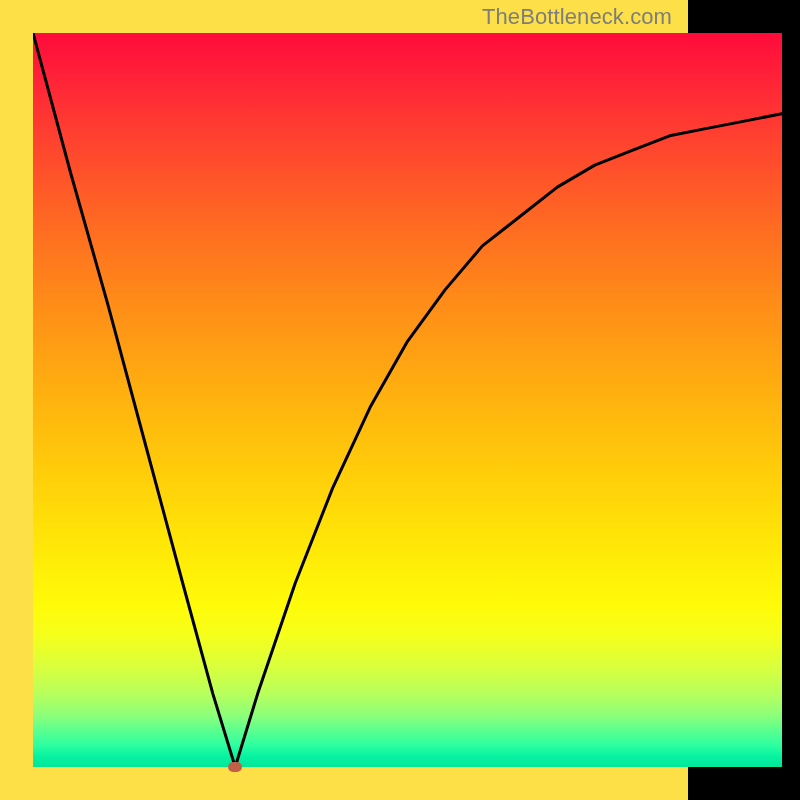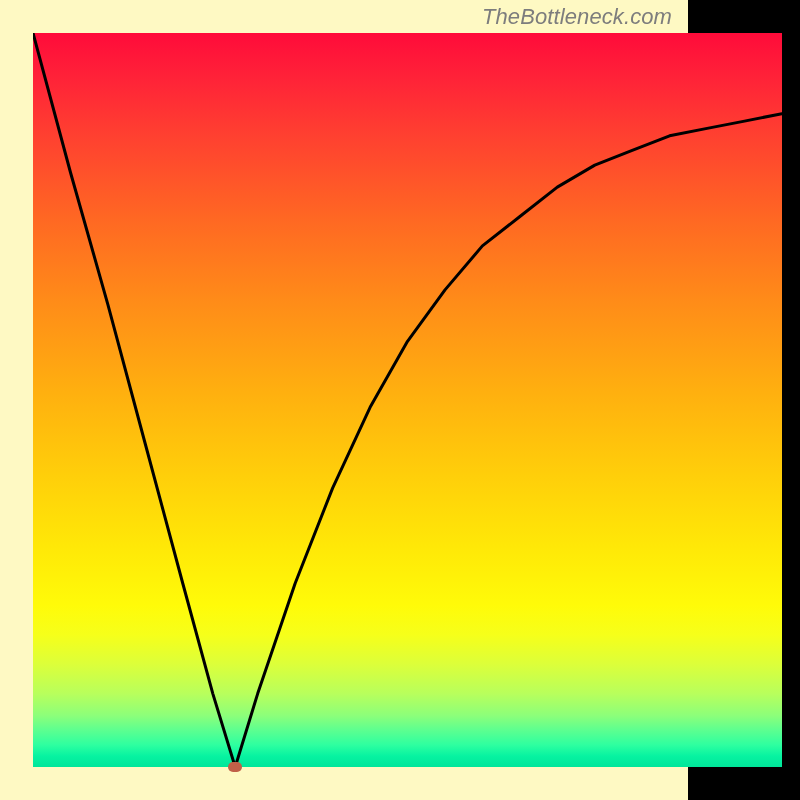--- a/index.html
+++ b/index.html
@@ -8,22 +8,21 @@
     width: 800px;
     height: 800px;
     overflow: hidden;
     background: #000;
     font-family: Arial, Helvetica, sans-serif;
   }
   .frame {
     position: relative;
     width: 688px;
     height: 800px;
-    background: #fef9c3;
-    font-style: italic;
+    background: #fde047;
   }
   .plot-area {
     position: absolute;
     left: 33px;
     top: 33px;
     width: 749px;
     height: 734px;
     
     background: linear-gradient(
       to bottom,

